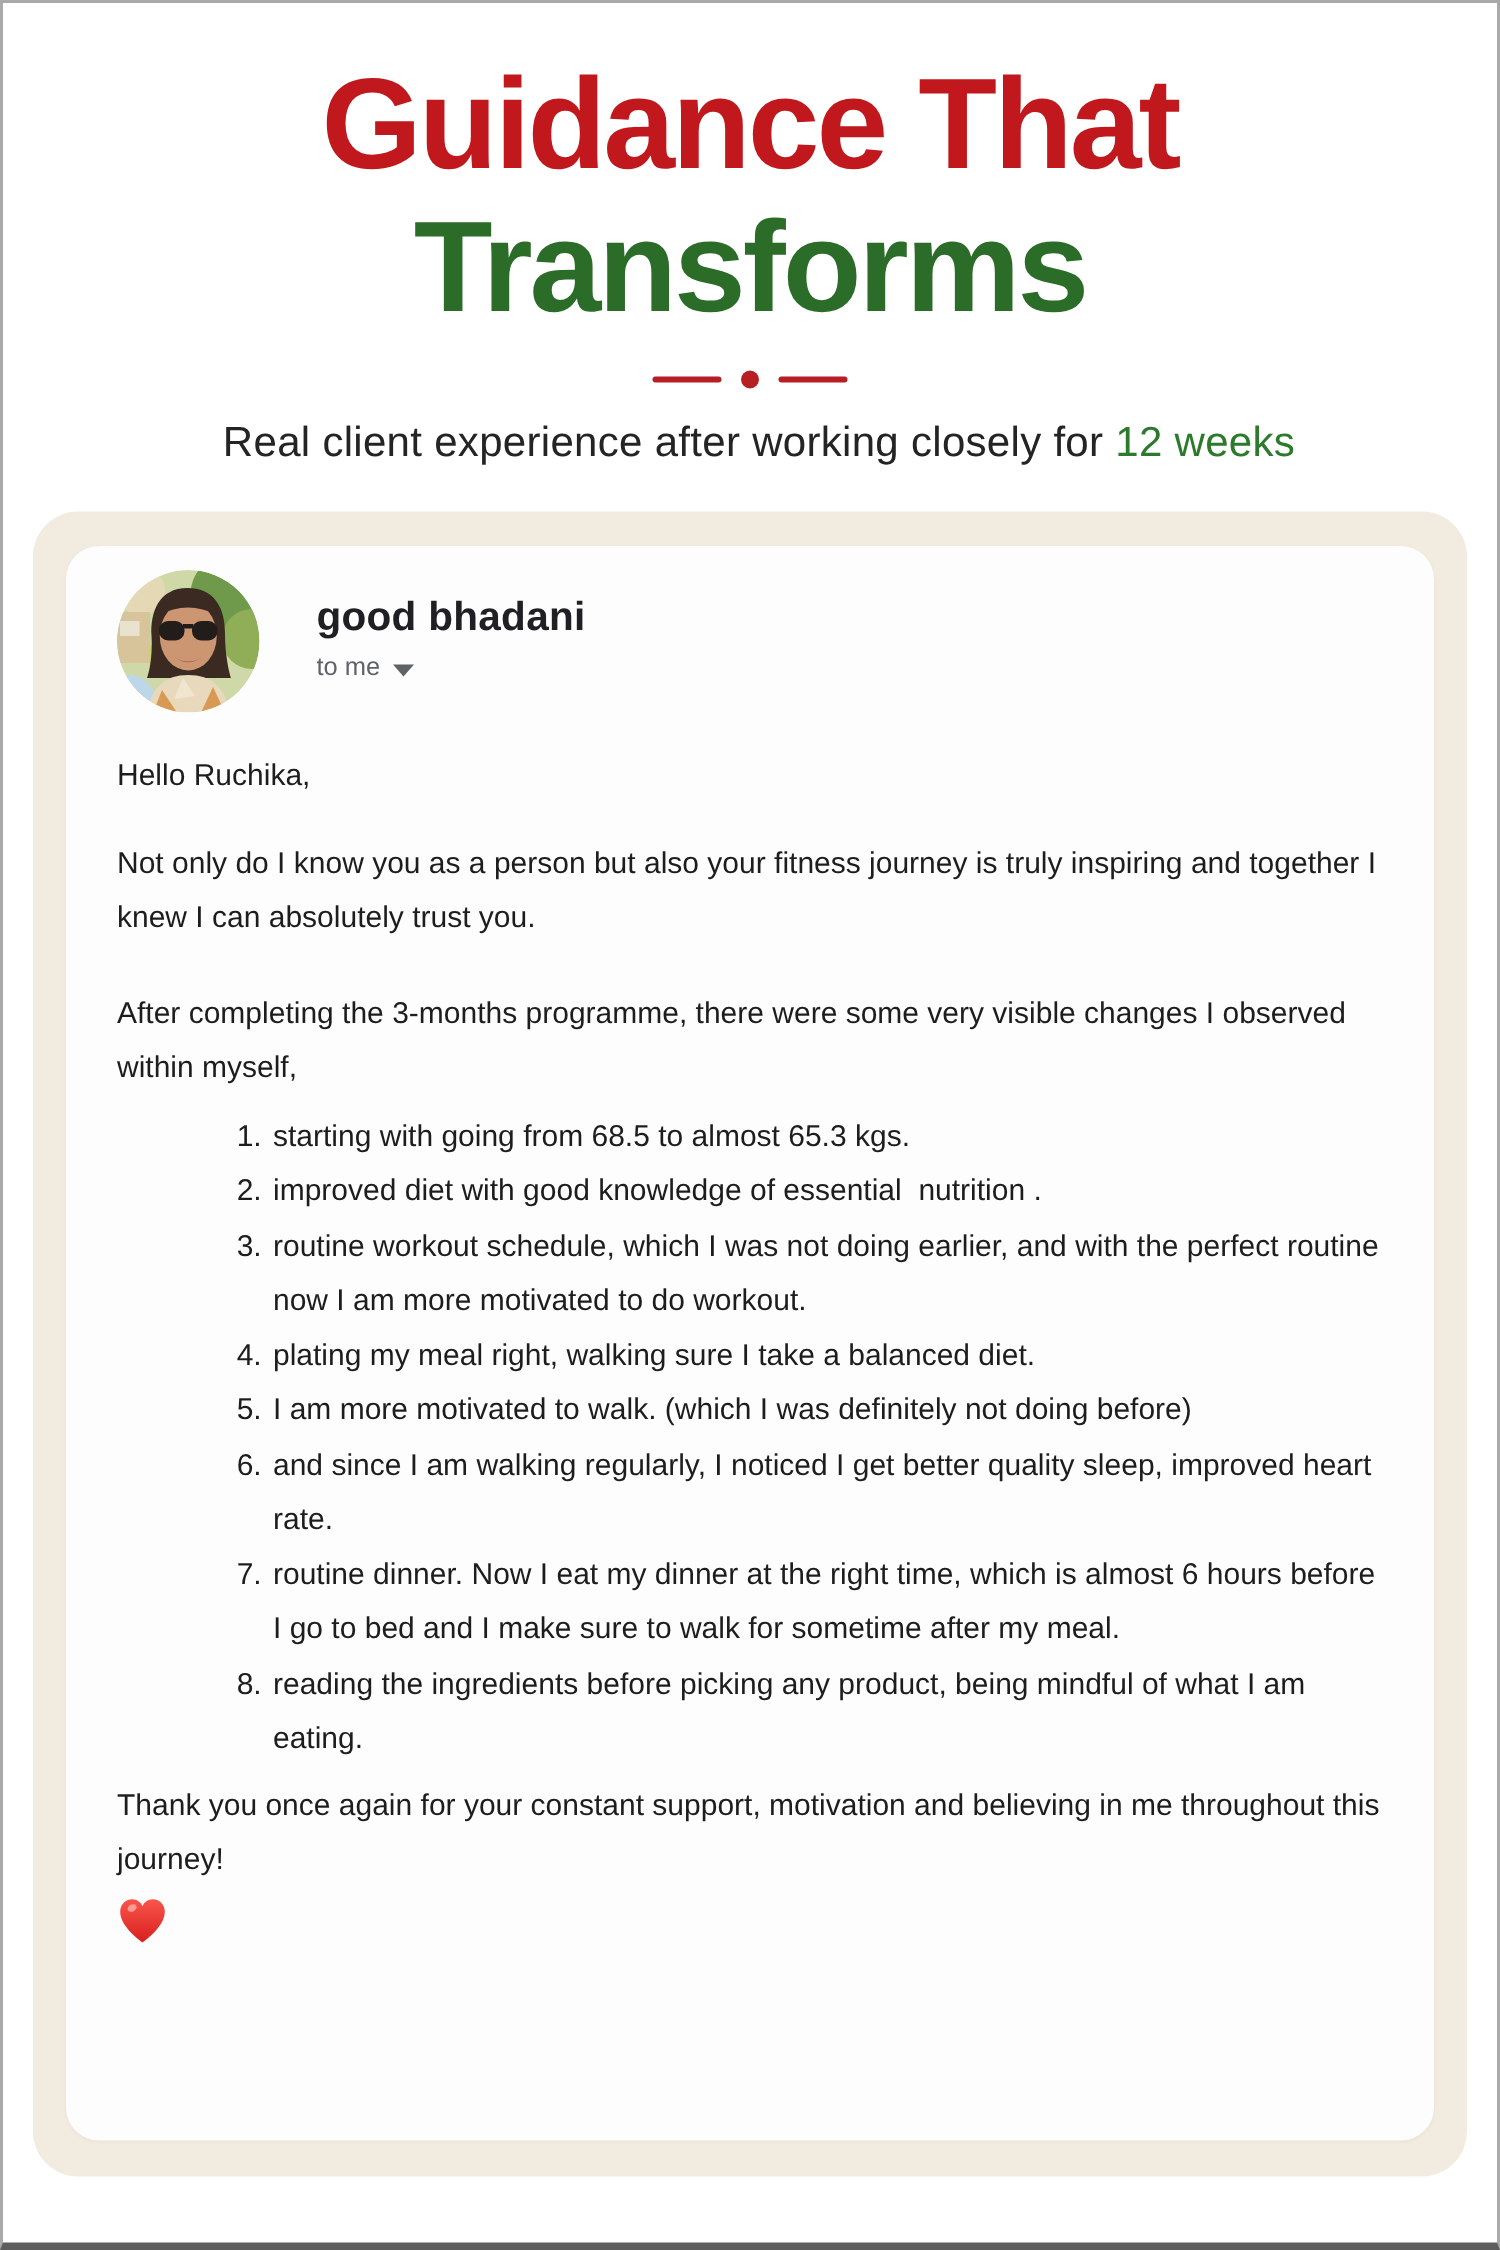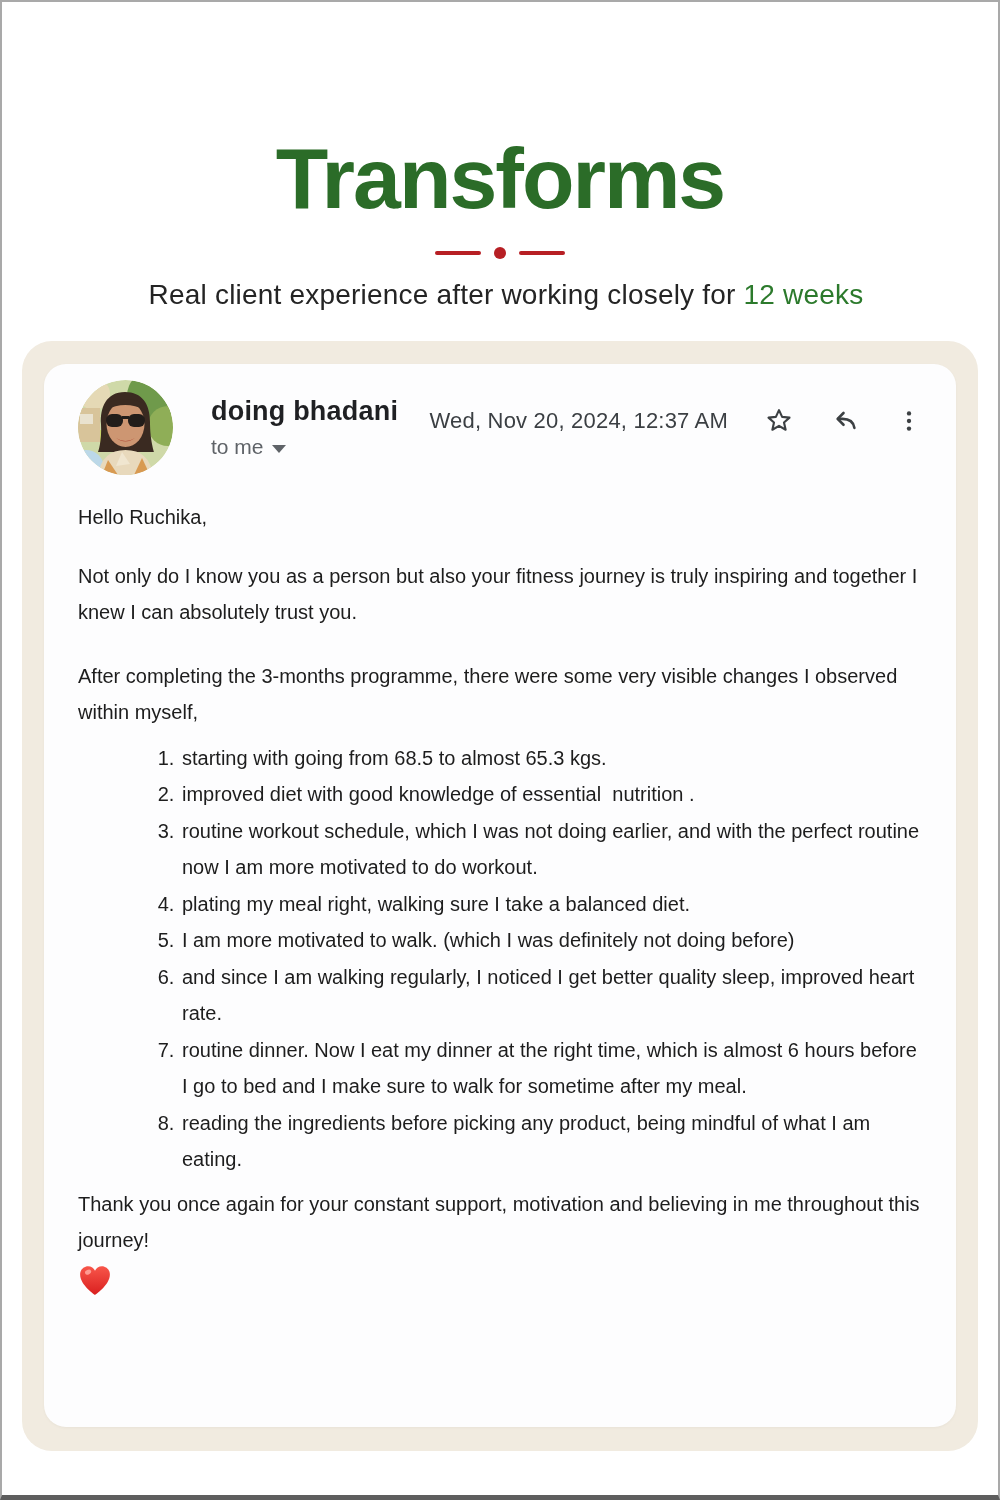--- a/index.html
+++ b/index.html
@@ -39,21 +39,21 @@
 
   
   .email-header { display:flex; align-items:flex-start; }
   .avatar {
     width:95px; height:95px; border-radius:50%; overflow:hidden; flex:0 0 95px;
     margin-top:0;
   }
   .avatar svg { display:block; }
   .sender-block { margin-left:38px; padding-top:16px; }
   .sender-name { font-size:27px; font-weight:bold; color:#1f2023; letter-spacing:0.2px; }
-  .to-me { margin-top:8px; font-size:21px; color:#5f6368; display:flex; align-items:center; gap:8px; cursor:pointer; }
+  .to-me { margin-top:8px; font-size:17px; color:#5f6368; display:flex; align-items:center; gap:8px; cursor:pointer; }
   .to-me .tri { width:0; height:0; border-left:7px solid transparent; border-right:7px solid transparent; border-top:8px solid #5f6368; margin-top:3px; }
   .meta { margin-left:auto; display:flex; align-items:center; padding-top:26px; gap:0; }
   .date { font-size:22px; color:#3b3f43; letter-spacing:0.2px; }
   .icon-btn { background:none; border:none; padding:0; margin-left:36px; cursor:pointer; display:inline-flex; align-items:center; }
   .icon-btn svg { display:block; }
 
   
   .email-body { margin-top:24px; font-size:20px; line-height:36.5px; color:#1d1d1d; }
   .email-body p, .email-body li { white-space:pre-wrap; }
   .greeting { margin-bottom:22px; }
@@ -63,21 +63,21 @@
   .closing { margin-top:8px; }
   .heart { margin-top:5px; }
   .heart svg { display:block; }
 </style>
 </head>
 <body>
 
 <div class="page">
 
   <header class="hero">
-    <h1><br><span class="t-green">Transforms</span></h1>
+    <h1><span class="t-red">Guidance That</span><br><span class="t-green">Transforms</span></h1>
     <div class="divider">
       <span class="bar"></span>
       <span class="dot"></span>
       <span class="bar"></span>
     </div>
     <p class="subtitle"><span>Real client experience after working closely for </span><span class="green">12 weeks</span></p>
   </header>
 
   <section class="outer-card">
     <div class="email-card">
@@ -107,46 +107,25 @@
               <rect x="44" y="36" width="7" height="3" fill="#221d1a"></rect>
               <path d="M38 58 Q47.5 64 57 58 Q52 61.5 47.5 61.5 Q43 61.5 38 58 Z" fill="#b5543f"></path>
               <path d="M20 95 Q24 70 47.5 70 Q71 70 75 95 Z" fill="#e8d9bc"></path>
               <path d="M30 80 L40 95 L24 95 Z" fill="#d89a52"></path>
               <path d="M64 78 L72 95 L56 95 Z" fill="#d89a52"></path>
               <path d="M44 72 L52 84 L38 86 Z" fill="#f0e6d0"></path>
             </g>
           </svg>
         </div>
         <div class="sender-block">
-          <div class="sender-name">doing bhadani</div>
+          <div class="sender-name">good bhadani</div>
           <div class="to-me">
             <span>to me</span>
             <span class="tri"></span>
           </div>
-        </div>
-        <div class="meta">
-          <span class="date">Wed, Nov 20, 2024, 12:37 AM</span>
-          <button class="icon-btn">
-            <svg width="30" height="30" viewBox="0 0 24 24">
-              <path d="M12 3.3l2.5 5.4 5.9.6-4.4 3.9 1.3 5.8-5.3-3.1-5.3 3.1 1.3-5.8-4.4-3.9 5.9-.6z" fill="none" stroke="#3c4043" stroke-width="1.7" stroke-linejoin="round"></path>
-            </svg>
-          </button>
-          <button class="icon-btn">
-            <svg width="30" height="30" viewBox="0 0 24 24">
-              <path d="M19.5 17.5c-.7-4.6-4-7.2-9.5-7.2H6.6" fill="none" stroke="#3c4043" stroke-width="2.1" stroke-linecap="round"></path>
-              <path d="M10.8 5.6L6.1 10.3l4.7 4.7" fill="none" stroke="#3c4043" stroke-width="2.1" stroke-linecap="round" stroke-linejoin="round"></path>
-            </svg>
-          </button>
-          <button class="icon-btn">
-            <svg width="26" height="30" viewBox="0 0 24 24">
-              <circle cx="12" cy="5" r="2" fill="#3c4043"></circle>
-              <circle cx="12" cy="12" r="2" fill="#3c4043"></circle>
-              <circle cx="12" cy="19" r="2" fill="#3c4043"></circle>
-            </svg>
-          </button>
         </div>
       </div>
 
       <div class="email-body">
         <p class="greeting">Hello Ruchika,</p>
         <p>Not only do I know you as a person but also your fitness journey is truly inspiring and together I knew I can absolutely trust you.</p>
         <p class="gap-top">After completing the 3-months programme, there were some very visible changes I observed within myself,</p>
         <ol>
           <li>starting with going from 68.5 to almost 65.3 kgs.</li>
           <li>improved diet with good knowledge of essential  nutrition .</li>

